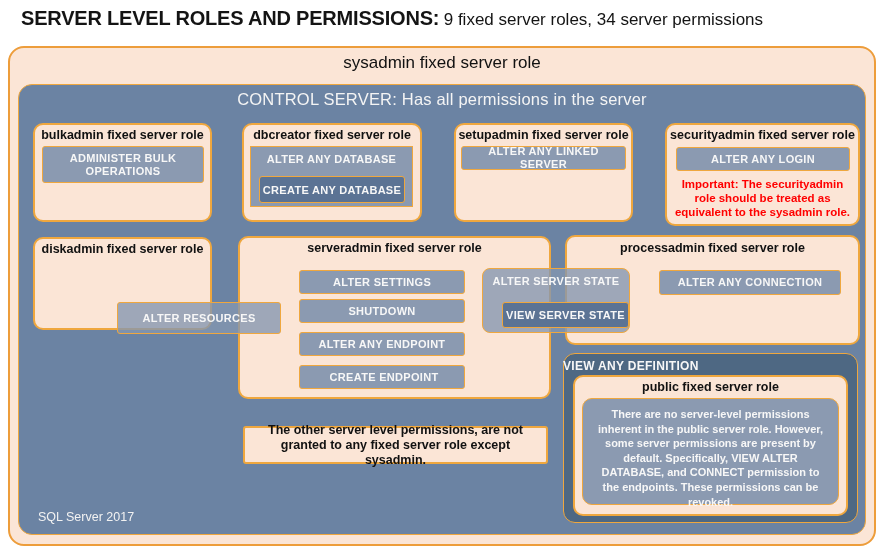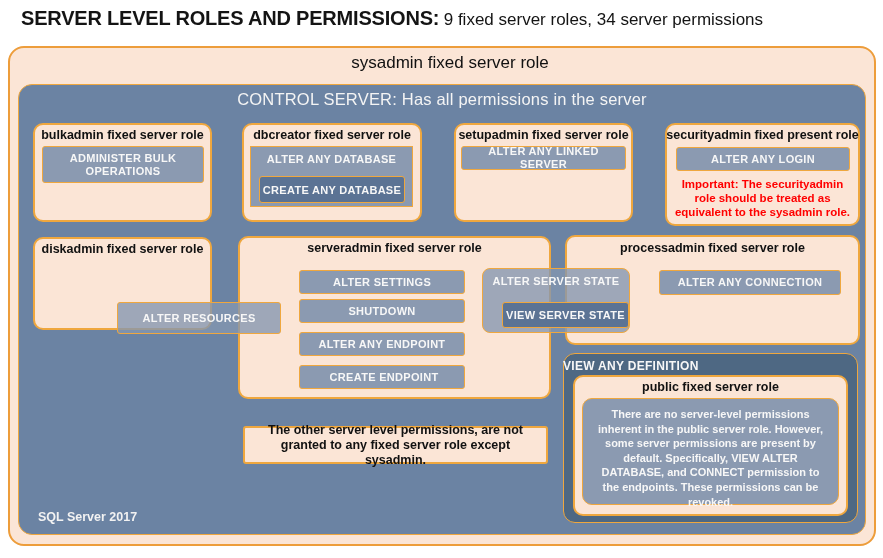--- a/index.html
+++ b/index.html
@@ -11,21 +11,21 @@
   .abs { position:absolute; }
   .title-wrap { left:21px; top:7px; width:840px; white-space:nowrap; }
   .title-main { font-size:20px; font-weight:bold; color:#141414; letter-spacing:-0.2px; }
   .title-sub  { font-size:17px; color:#141414; }
 
   .sysadmin-box {
     left:8px; top:46px; width:868px; height:500px;
     background:#FBE5D6; border:2.5px solid #ED9D3B; border-radius:16px;
   }
   .sysadmin-label { left:8px; top:53px; width:868px; text-align:center;
-    font-size:17px; color:#111111;margin-left:8px; }
+    font-size:17px; color:#111111; }
 
   .control-box {
     left:18px; top:84px; width:848px; height:451px;
     background:#6B83A3; border:1.5px solid #EFA73E; border-radius:14px;
   }
   .control-header { left:18px; top:90px; width:848px; text-align:center;
     font-size:16.5px; color:#F4F4F4; letter-spacing:0.2px; }
 
   .rolebox {
     background:#FBE5D6; border:2px solid #EFA73E; border-radius:10px;
@@ -71,21 +71,21 @@
     text-align:center; padding:8px 9px 0 9px;
   }
 
   .note-box {
     left:243px; top:426px; width:305px; height:38px;
     background:#FBE5D6; border:2px solid #EFA73E; border-radius:3px;
     display:flex; align-items:center; justify-content:center;
     font-weight:bold; font-size:12.5px; color:#111111; text-align:center;
     line-height:15px; padding:0 8px; z-index:4;
   }
-  .footer-label { left:38px; top:510px; color:#F2F2F2; font-size:12.5px; z-index:4;font-weight:bold; }
+  .footer-label { left:38px; top:510px; color:#F2F2F2; font-size:12.5px; z-index:4; }
 </style>
 </head>
 <body>
 
 <div class="canvas">
 
   <div class="abs title-wrap">
     <span class="title-main">SERVER LEVEL ROLES AND PERMISSIONS:</span>
     <span class="title-sub">9 fixed server roles, 34 server permissions</span>
   </div>
@@ -105,21 +105,21 @@
   <div class="abs btn-group" style="left:250px; top:146px; width:163px; height:61px; background:#8B9AB1;">
     <div class="group-label">ALTER ANY DATABASE</div>
     <div class="btn-dark" style="left:8px; top:29px; width:146px; height:27px;">CREATE ANY DATABASE</div>
   </div>
 
   <div class="abs rolebox" style="left:454px; top:123px; width:179px; height:99px;"></div>
   <div class="abs role-title" style="left:454px; top:128px; width:179px;">setupadmin fixed server role</div>
   <div class="abs btn" style="left:461px; top:146px; width:165px; height:24px;">ALTER ANY LINKED SERVER</div>
 
   <div class="abs rolebox" style="left:665px; top:123px; width:195px; height:103px;"></div>
-  <div class="abs role-title" style="left:665px; top:128px; width:195px;">securityadmin fixed present role</div>
+  <div class="abs role-title" style="left:665px; top:128px; width:195px;">securityadmin fixed server role</div>
   <div class="abs btn" style="left:676px; top:147px; width:174px; height:24px;">ALTER ANY LOGIN</div>
   <div class="abs warning-text" style="left:671px; top:177px; width:183px;">Important: The securityadmin role should be treated as equivalent to the sysadmin role.</div>
 
   <div class="abs rolebox" style="left:33px; top:237px; width:179px; height:93px;"></div>
   <div class="abs role-title" style="left:33px; top:242px; width:179px;">diskadmin fixed server role</div>
 
   <div class="abs rolebox" style="left:238px; top:236px; width:313px; height:163px;"></div>
   <div class="abs role-title" style="left:238px; top:241px; width:313px;">serveradmin fixed server role</div>
   <div class="abs btn" style="left:299px; top:270px; width:166px; height:24px;">ALTER SETTINGS</div>
   <div class="abs btn" style="left:299px; top:299px; width:166px; height:24px;">SHUTDOWN</div>

